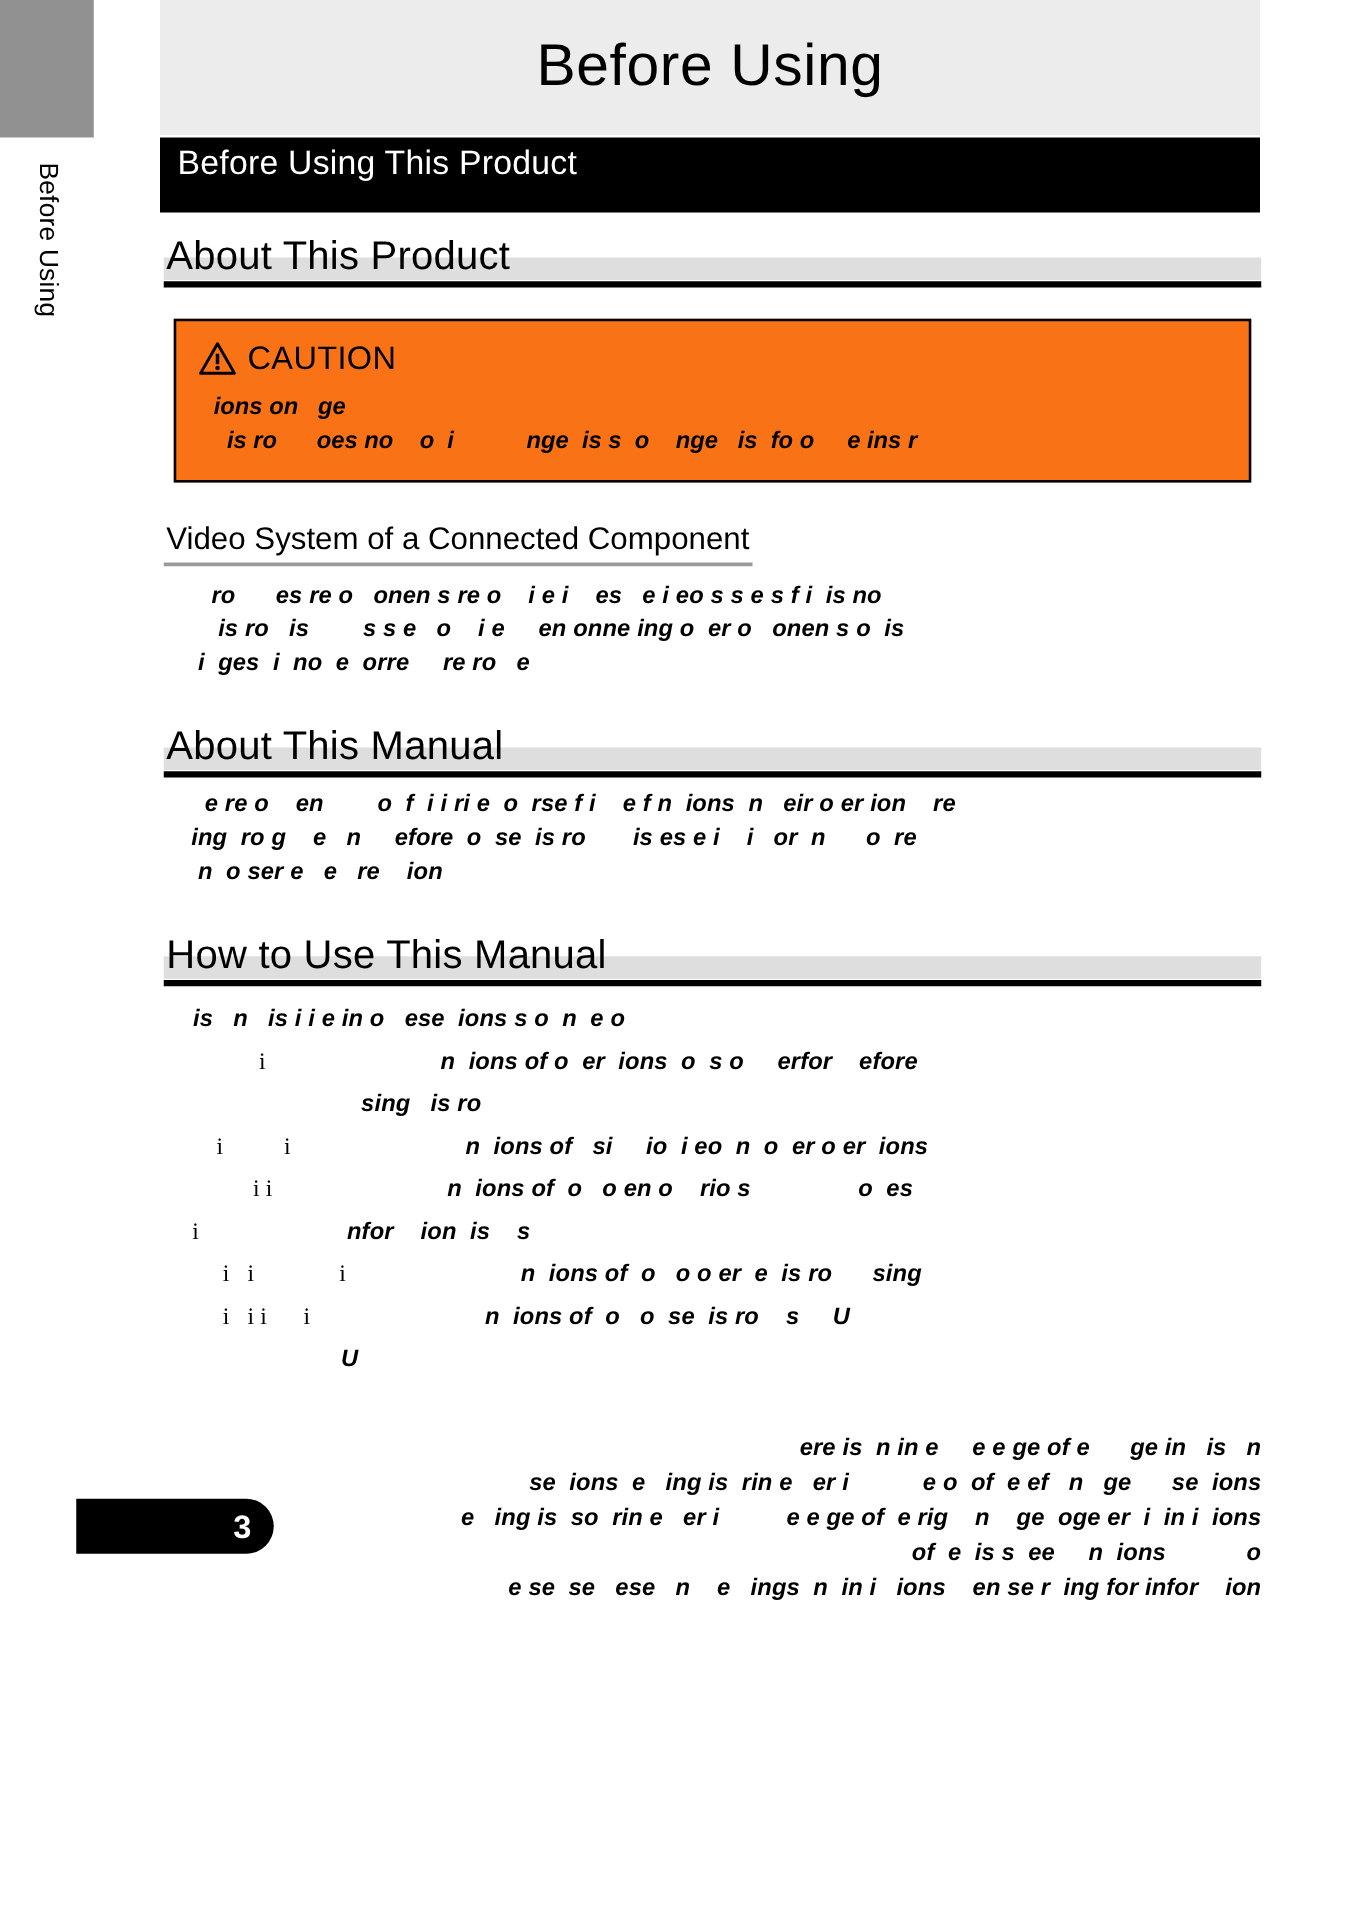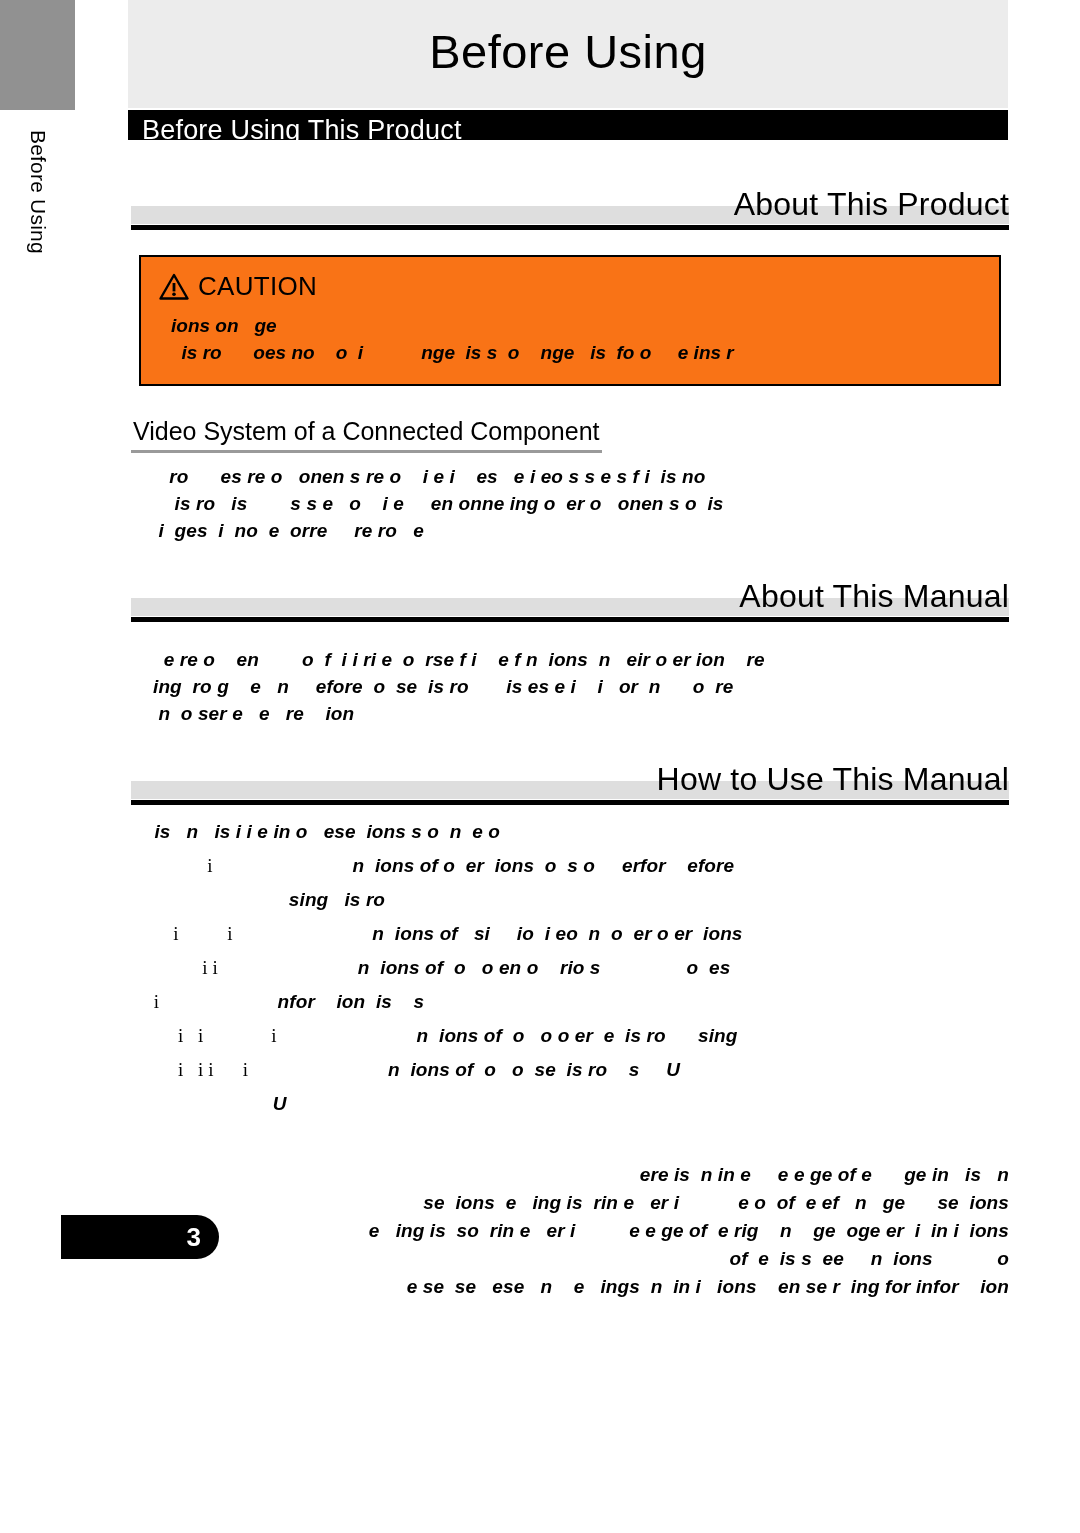--- a/index.html
+++ b/index.html
@@ -57,21 +57,21 @@
     text-align: center;
     font-size: 47px;
     font-weight: normal;
     letter-spacing: .5px;
   }
   .black-bar {
     position: absolute;
     left: 128px;
     top: 110px;
     width: 880px;
-    height: 30px;
+    height: 60px;
     background: #000000;
   }
   .black-bar-text {
     position: absolute;
     left: 14px;
     top: 5px;
     color: #ffffff;
     font-size: 27px;
     letter-spacing: .2px;
   }
@@ -82,21 +82,20 @@
     left: 131px;
     top: 152px;
     width: 878px;
   }
 
   
   .h2 {
     position: relative;
     height: 46px;
     margin-top: 32px;
-    text-align: right;
   }
   .h2 .band {
     position: absolute;
     left: 0;
     right: 0;
     bottom: 6px;
     height: 18px;
     background: #dedede;
   }
   .h2 .rule {
@@ -164,21 +163,21 @@
   .frag {
     font-family: "Liberation Sans", sans-serif;
     font-style: italic;
     font-weight: bold;
     font-size: 19px;
     line-height: 27px;
     white-space: pre-wrap;
     letter-spacing: .1px;
   }
   .body-block { margin-top: 10px; padding-left: 22px; }
-  .body-block.tight { margin-top: 24px; }
+  .body-block.tight { margin-top: 8px; }
 
   .howto-lines { margin-top: 10px; padding-left: 18px; }
   .howto-lines .frag { line-height: 34px; }
 
   .serif-frag {
     font-family: "Liberation Serif", serif;
     font-style: normal;
     font-weight: normal;
   }
 

